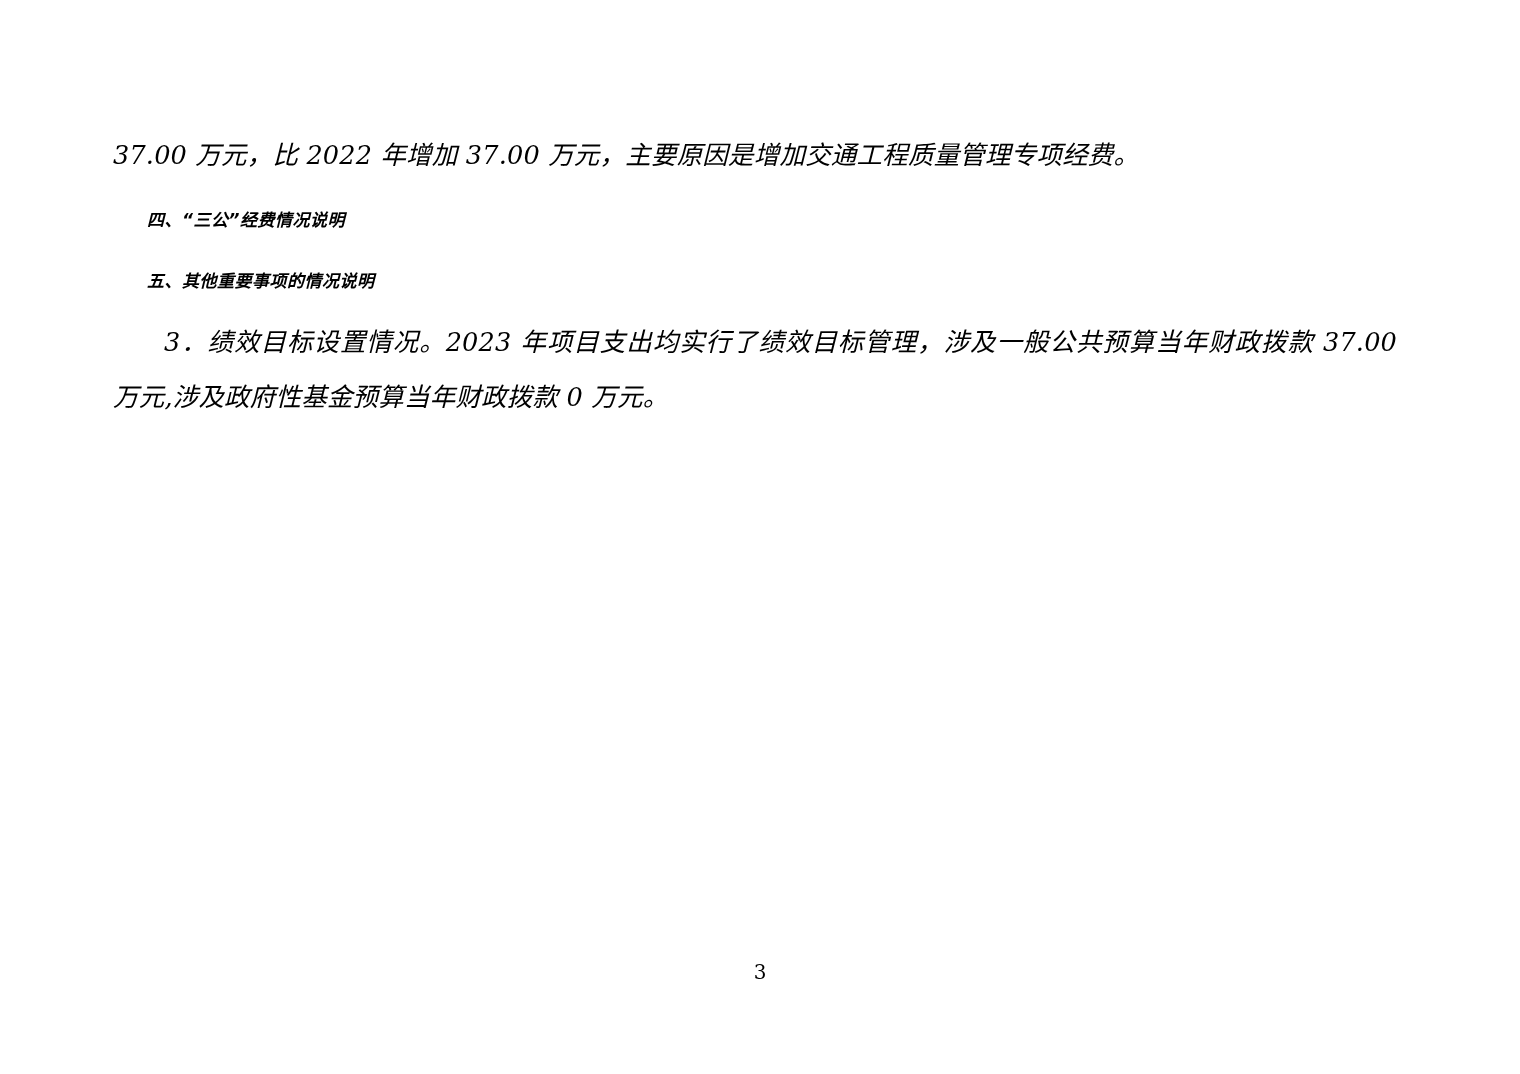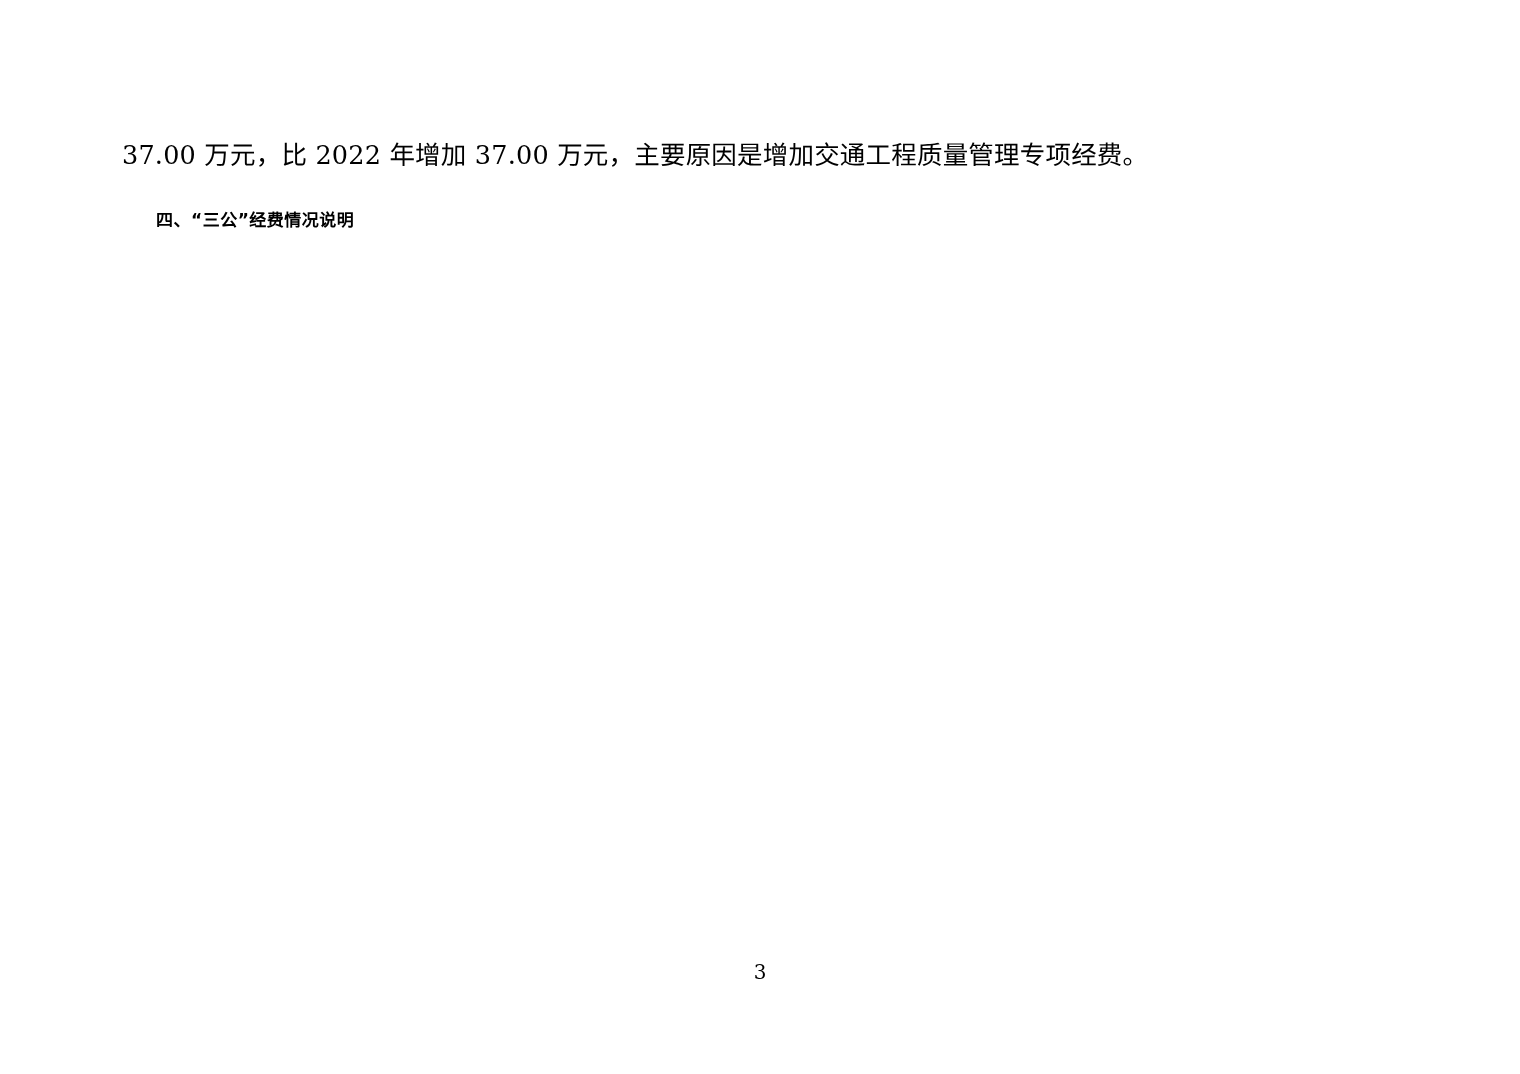--- a/index.html
+++ b/index.html
@@ -12,23 +12,24 @@
     width: 1520px;
     height: 1074px;
     background: #ffffff;
     box-sizing: border-box;
     font-family: "DejaVu Serif", "Liberation Serif", serif;
     color: #000000;
     overflow: hidden;
   }
   .content {
     position: absolute;
-    left: 122px;
+    left: 113px;
     top: 128px;
     width: 1284px;
+    font-style: italic;
   }
   p {
     margin: 0 0 10px 0;
     font-size: 25.5px;
     line-height: 55px;
     text-align: justify;
     text-justify: inter-ideograph;
     letter-spacing: 0.2px;
   }
   p.indent {
@@ -62,21 +63,23 @@
 
 <div class="page">
   <div class="content">
 
     <p class="noindent">37.00 万元，比 2022 年增加 37.00 万元，主要原因是增加交通工程质量管理专项经费。</p>
 
 
     <h2 class="section">四、“三公”经费情况说明</h2>
 
 
+    <h2 class="section">五、其他重要事项的情况说明</h2>
 
 
 
+    <p class="indent">3．绩效目标设置情况。2023 年项目支出均实行了绩效目标管理，涉及一般公共预算当年财政拨款 37.00 万元,涉及政府性基金预算当年财政拨款 0 万元。</p>
 
 
   </div>
 
   <div class="pagenum">3</div>
 </div>
 
 </body></html>

